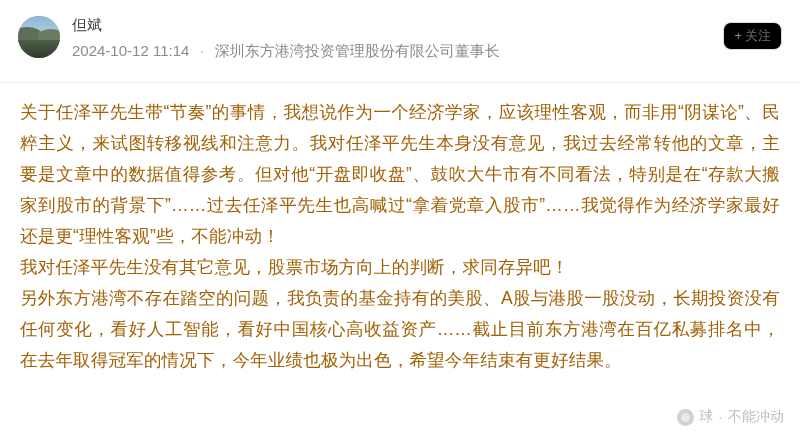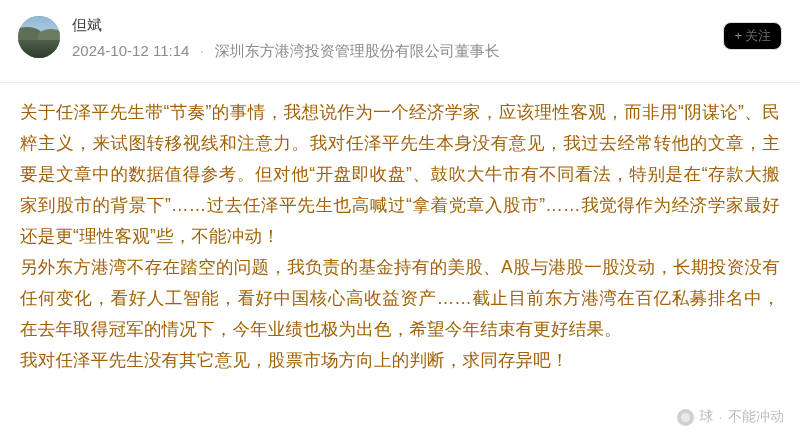--- a/index.html
+++ b/index.html
@@ -180,22 +180,22 @@
 
     <div class="follow-btn">
       <span class="plus">+</span><span>关注</span>
     </div>
   </div>
 
   <div class="divider"></div>
 
   <div class="body">
     <p class="para">关于任泽平先生带“节奏”的事情，我想说作为一个经济学家，应该理性客观，而非用“阴谋论”、民粹主义，来试图转移视线和注意力。我对任泽平先生本身没有意见，我过去经常转他的文章，主要是文章中的数据值得参考。但对他“开盘即收盘”、鼓吹大牛市有不同看法，特别是在“存款大搬家到股市的背景下”……过去任泽平先生也高喊过“拿着党章入股市”……我觉得作为经济学家最好还是更“理性客观”些，不能冲动！</p>
+    <p class="para">我对任泽平先生没有其它意见，股票市场方向上的判断，求同存异吧！</p>
     <p class="para">另外东方港湾不存在踏空的问题，我负责的基金持有的美股、A股与港股一股没动，长期投资没有任何变化，看好人工智能，看好中国核心高收益资产……截止目前东方港湾在百亿私募排名中，在去年取得冠军的情况下，今年业绩也极为出色，希望今年结束有更好结果。</p>
-    <p class="para">我对任泽平先生没有其它意见，股票市场方向上的判断，求同存异吧！</p>
   </div>
 
   <div class="watermark">
     <span class="wm-logo"></span>
     <span>球</span>
     <span class="wm-sep">·</span>
     <span>不能冲动</span>
   </div>
 
 </div>

